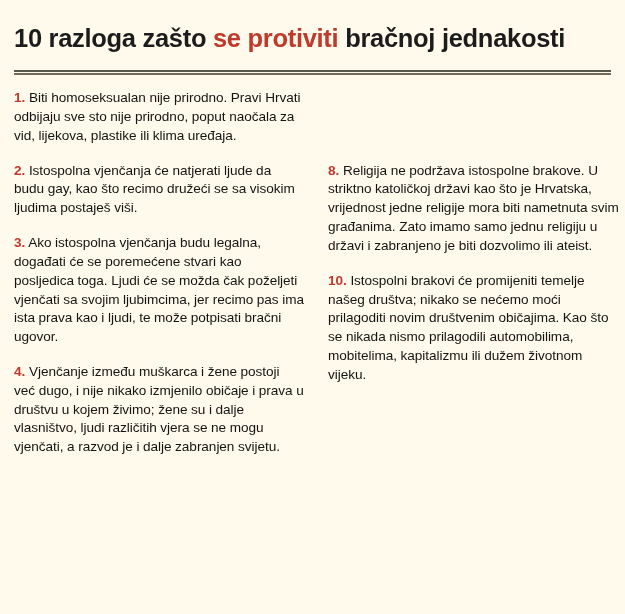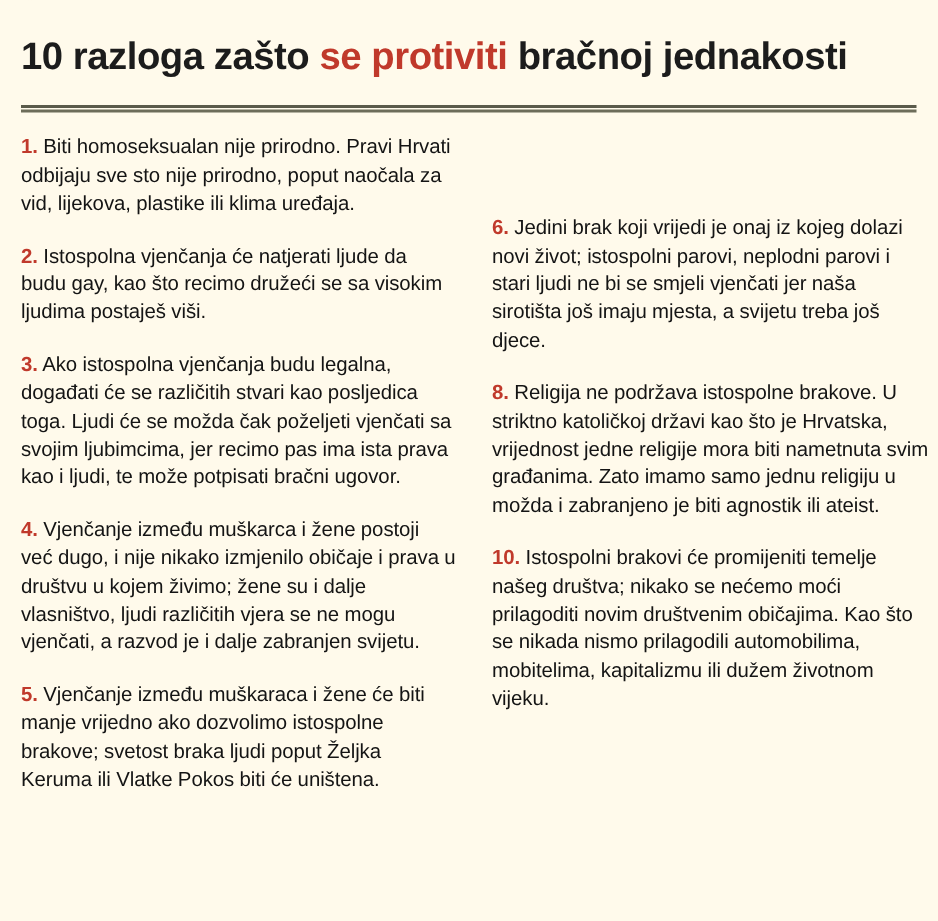--- a/index.html
+++ b/index.html
@@ -94,25 +94,23 @@
     <h1 class="title"><span>10 razloga zašto </span><span class="hl">se protiviti</span><span> bračnoj jednakosti</span></h1>
   </div>
 
   <div class="rule"></div>
 
   <div class="columns">
 
     <div class="col left">
       <p class="item"><span class="num">1.</span> <span>Biti homoseksualan nije prirodno. Pravi Hrvati odbijaju sve sto nije prirodno, poput naočala za vid, lijekova, plastike ili klima uređaja.</span></p>
       <p class="item"><span class="num">2.</span> <span>Istospolna vjenčanja će natjerati ljude da budu gay, kao što recimo družeći se sa visokim ljudima postaješ viši.</span></p>
-      <p class="item"><span class="num">3.</span> <span>Ako istospolna vjenčanja budu legalna, događati će se različitih stvari kao posljedica toga. Ljudi će se možda čak poželjeti vjenčati sa svojim ljubimcima, jer recimo pas ima ista prava kao i ljudi, te može potpisati bračni ugovor.</span></p>
+      <p class="item"><span class="num">3.</span> <span>Ako istospolna vjenčanja budu legalna, događati će se poremećene stvari kao posljedica toga. Ljudi će se možda čak poželjeti vjenčati sa svojim ljubimcima, jer recimo pas ima ista prava kao i ljudi, te može potpisati bračni ugovor.</span></p>
       <p class="item"><span class="num">4.</span> <span>Vjenčanje između muškarca i žene postoji već dugo, i nije nikako izmjenilo običaje i prava u društvu u kojem živimo; žene su i dalje vlasništvo, ljudi različitih vjera se ne mogu vjenčati, a razvod je i dalje zabranjen svijetu.</span></p>
-      <p class="item"><span class="num">5.</span> <span>Vjenčanje između muškaraca i žene će biti manje vrijedno ako dozvolimo istospolne brakove; svetost braka ljudi poput Željka Keruma ili Vlatke Pokos biti će uništena.</span></p>
     </div>
 
     <div class="col right">
-      <p class="item"><span class="num">6.</span> <span>Jedini brak koji vrijedi je onaj iz kojeg dolazi novi život; istospolni parovi, neplodni parovi i stari ljudi ne bi se smjeli vjenčati jer naša sirotišta još imaju mjesta, a svijetu treba još djece.</span></p>
-      <p class="item"><span class="num">8.</span> <span>Religija ne podržava istospolne brakove. U striktno katoličkoj državi kao što je Hrvatska, vrijednost jedne religije mora biti nametnuta svim građanima. Zato imamo samo jednu religiju u možda i zabranjeno je biti agnostik ili ateist.</span></p>
+      <p class="item"><span class="num">8.</span> <span>Religija ne podržava istospolne brakove. U striktno katoličkoj državi kao što je Hrvatska, vrijednost jedne religije mora biti nametnuta svim građanima. Zato imamo samo jednu religiju u državi i zabranjeno je biti dozvolimo ili ateist.</span></p>
       <p class="item"><span class="num">10.</span> <span>Istospolni brakovi će promijeniti temelje našeg društva; nikako se nećemo moći prilagoditi novim društvenim običajima. Kao što se nikada nismo prilagodili automobilima, mobitelima, kapitalizmu ili dužem životnom vijeku.</span></p>
     </div>
 
   </div>
 </div>
 
 </body></html>

